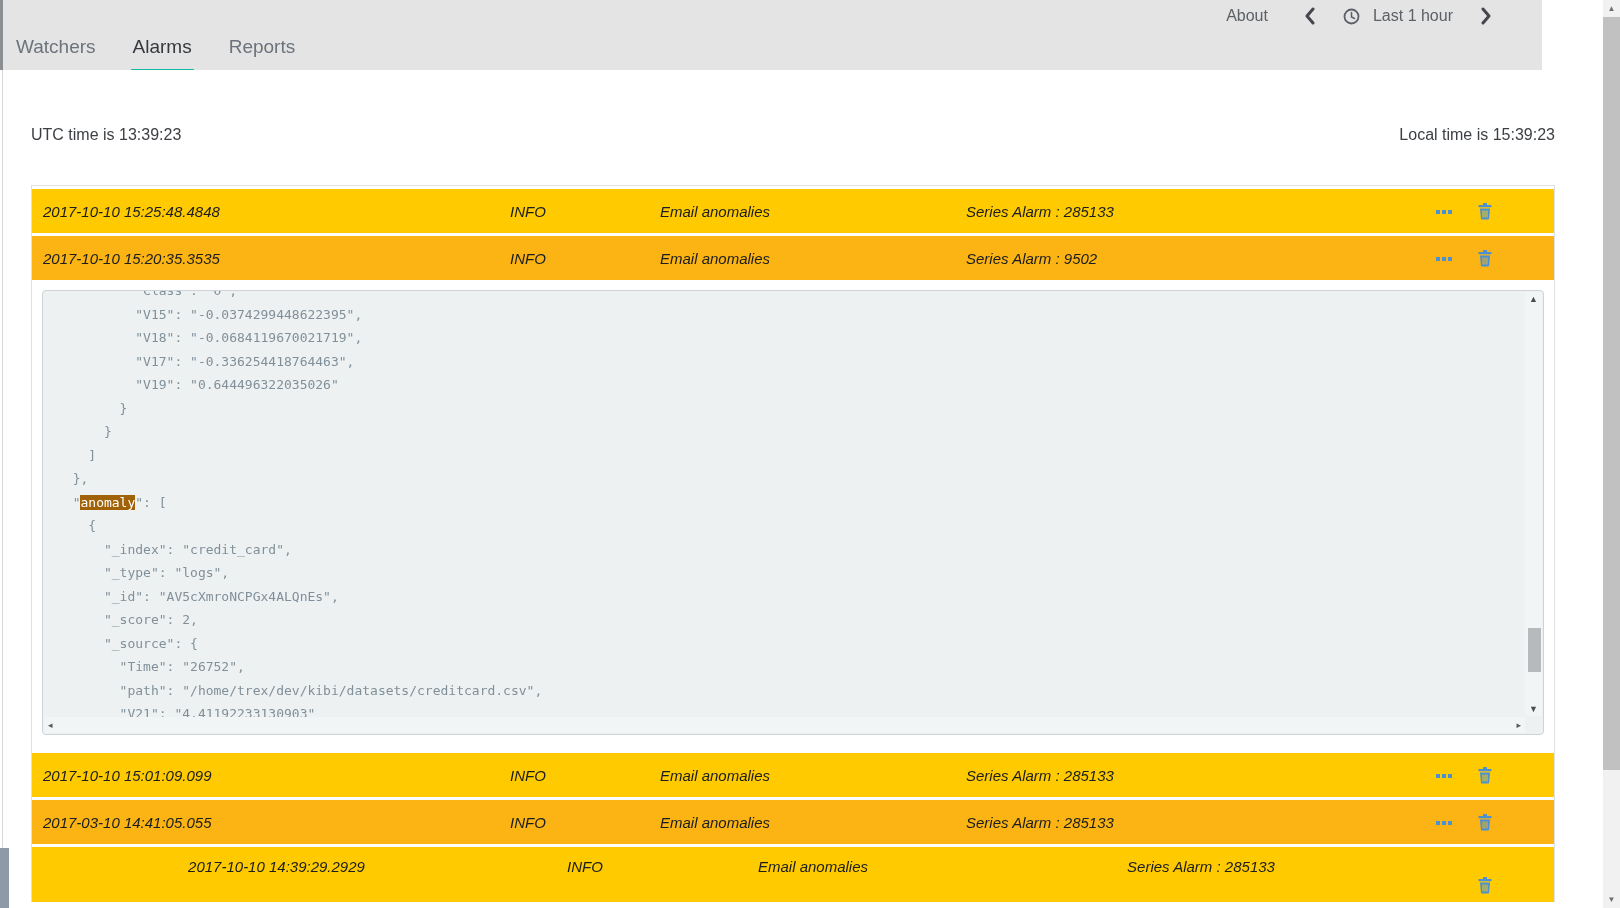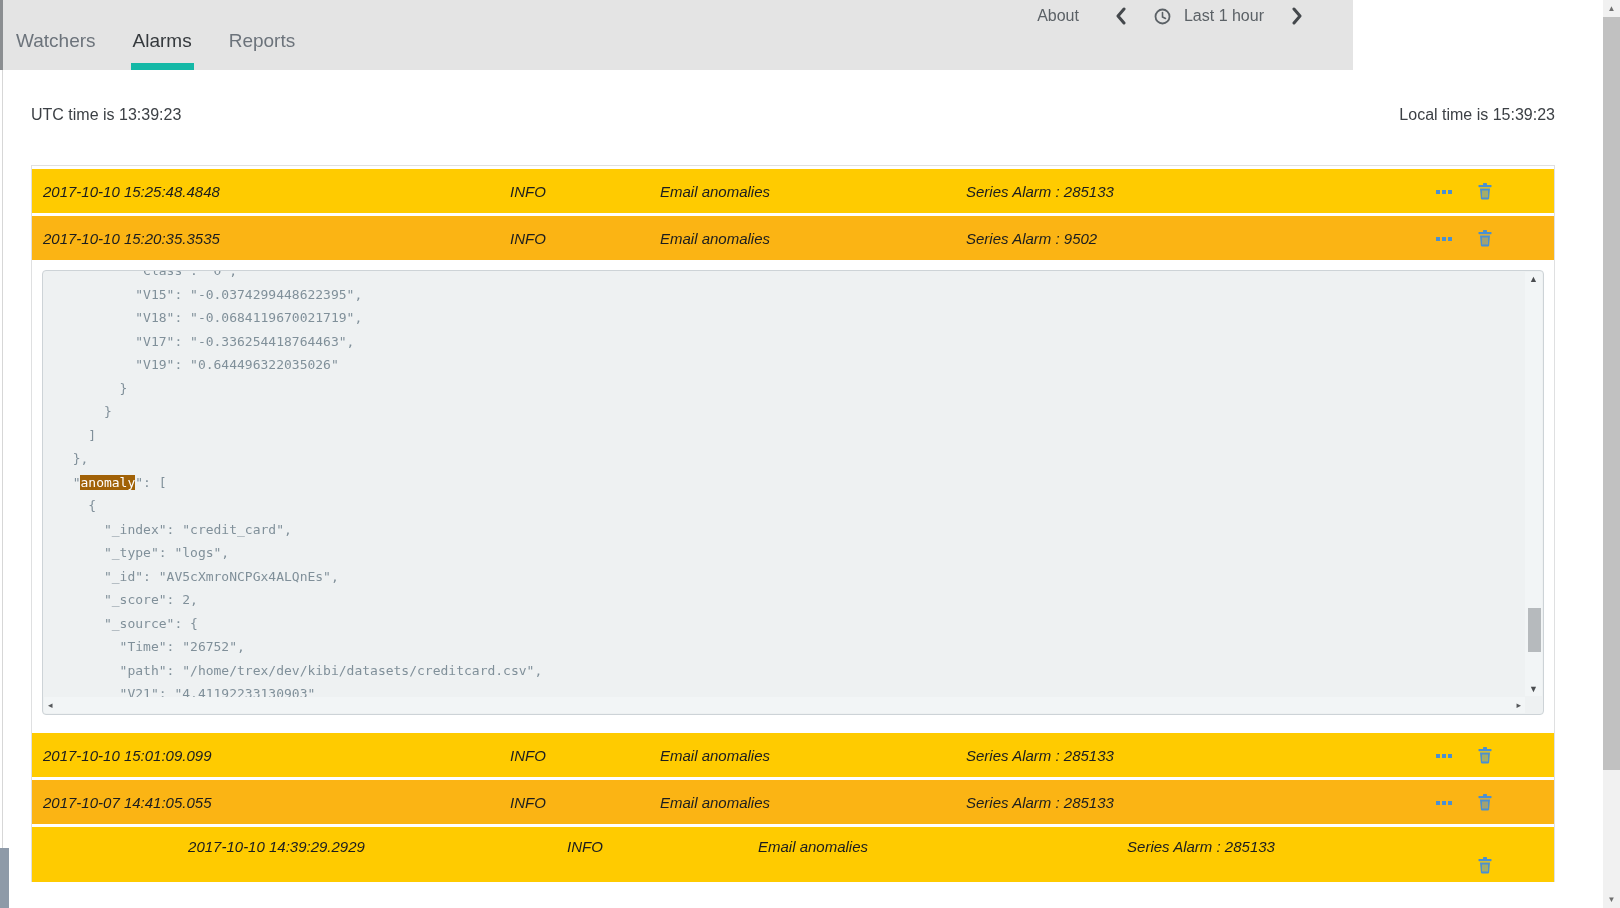--- a/index.html
+++ b/index.html
@@ -1,32 +1,32 @@
 <!DOCTYPE html>
 <html><head>
 <meta charset="utf-8">
 <style>
   * { margin:0; padding:0; box-sizing:border-box; }
   html,body { width:1620px; height:908px; overflow:hidden; background:#fff;
               font-family:"Liberation Sans", sans-serif; }
   body { position:relative; }
 
   
-  .topbar { position:absolute; left:0; top:0; width:1353px; height:70px; background:#e4e4e4; }
+  .topbar { position:absolute; left:0; top:0; width:1542px; height:70px; background:#e4e4e4; }
   .topbar-right { position:absolute; top:7px; right:50px; display:flex; align-items:center; color:#5b6166; font-size:16px; }
   .about { margin-right:36px; cursor:pointer; }
   .chev { display:flex; align-items:center; cursor:pointer; }
   .range-group { display:flex; align-items:center; margin:0 27px; gap:13px; }
   .tabs { position:absolute; left:14px; bottom:0; display:flex; gap:33px; }
   .tab { font-size:19px; color:#6c737b; padding:0 2px 11px 2px; cursor:pointer; }
-  .tab.active { color:#35393d; border-bottom:7px solid #14b8a6; }
+  .tab.active { color:#35393d; border-bottom:1px solid #14b8a6; }
 
   
   .main { position:absolute; left:31px; right:65px; top:70px; color:#3e4247; }
-  .times { margin-top:36px; display:flex; justify-content:space-between; font-size:16px; color:#3c4045; }
+  .times { margin-top:56px; display:flex; justify-content:space-between; font-size:16px; color:#3c4045; }
 
   .alarm-table { margin-top:41px; border:1px solid #dfe0e1; border-bottom:none; background:#fff; }
   .trow { display:grid; grid-template-columns:467px 150px 306px 1fr 42px 76px; align-items:center;
           height:44px; padding-left:11px; font-size:15px; }
   .thead { font-weight:bold; color:#26292c; background:#fff; }
   .row { color:#1b1d1f; margin-top:3px;font-style:italic; }
   .row.light { background:#ffcb00; }
   .row.dark  { background:#fbb414; }
   .row.clipped { height:55px; align-items:start; }
   .row.clipped > span, .row.clipped > div { margin-top:11px;text-align:center; }
@@ -207,21 +207,21 @@
           <rect x="0.5" y="2" width="13" height="2.2" rx="0.6" fill="#4a90d2"></rect>
           <path d="M2 5.5 h10 l-0.9 10 a1.2 1.2 0 0 1 -1.2 1.1 h-5.8 a1.2 1.2 0 0 1 -1.2 -1.1 z" fill="#4a90d2"></path>
           <line x1="5" y1="7.5" x2="5" y2="14.5" stroke="#ffcb00" stroke-width="1"></line>
           <line x1="7" y1="7.5" x2="7" y2="14.5" stroke="#ffcb00" stroke-width="1"></line>
           <line x1="9" y1="7.5" x2="9" y2="14.5" stroke="#ffcb00" stroke-width="1"></line>
         </svg>
       </span>
     </div>
 
     <div class="trow row dark">
-      <span>2017-10-07 14:41:05.055</span>
+      <span>2017-03-10 14:41:05.055</span>
       <span>INFO</span>
       <span>Email anomalies</span>
       <span>Series Alarm : 285133</span>
       <span class="icon-btn">
           <span class="dots">
             <i></i>
             <i></i>
             <i></i>
           </span>
         </span>

